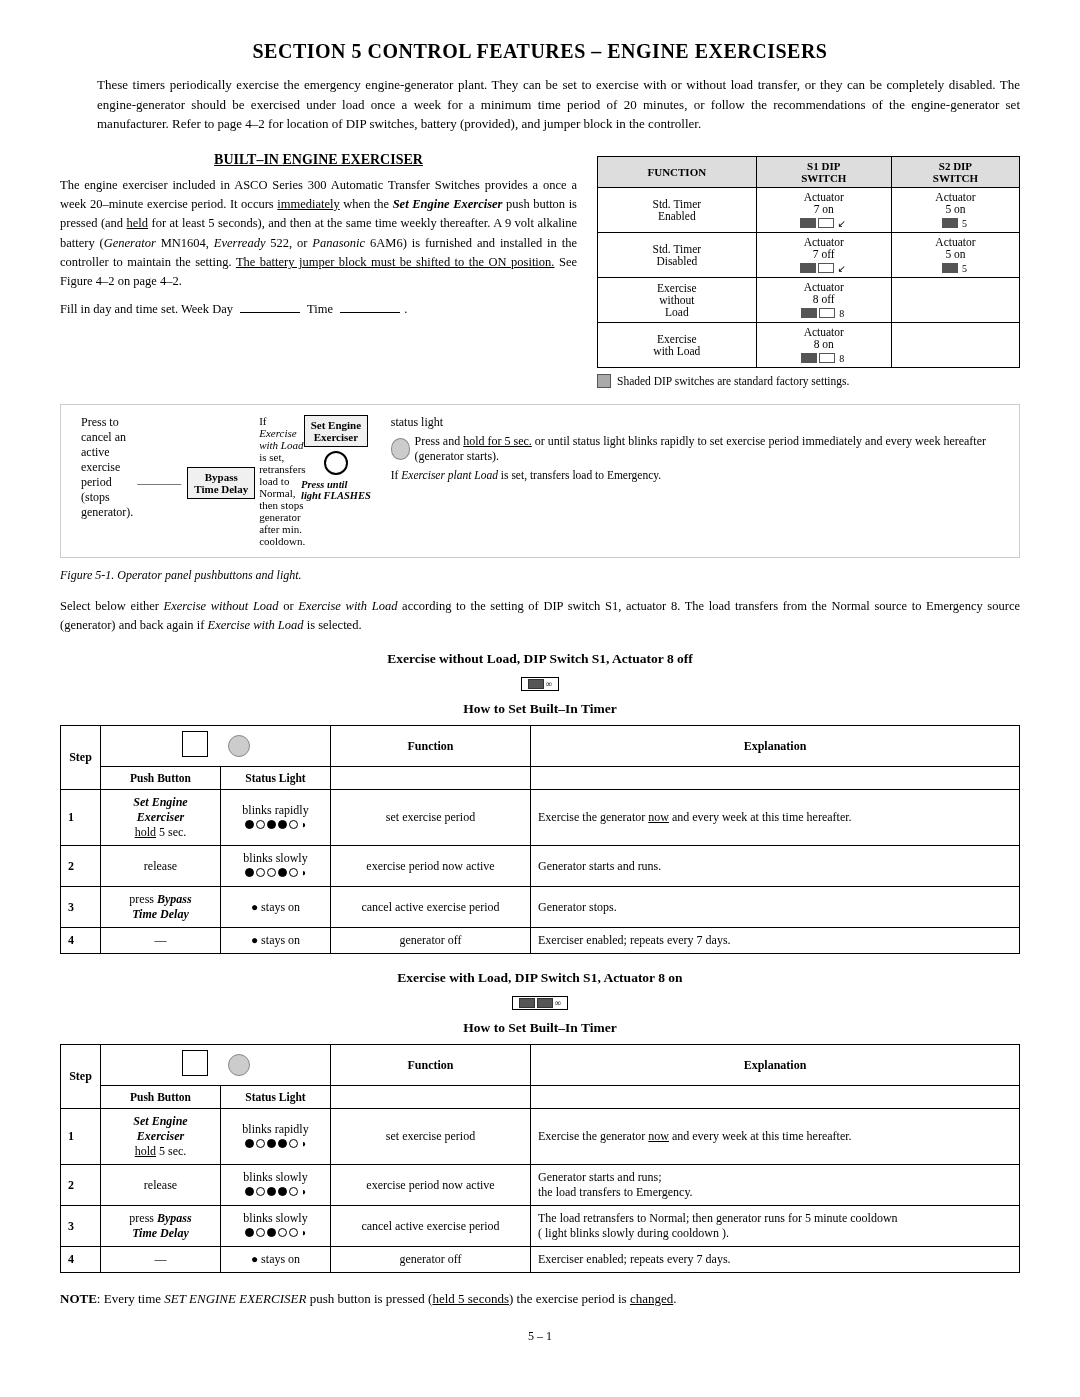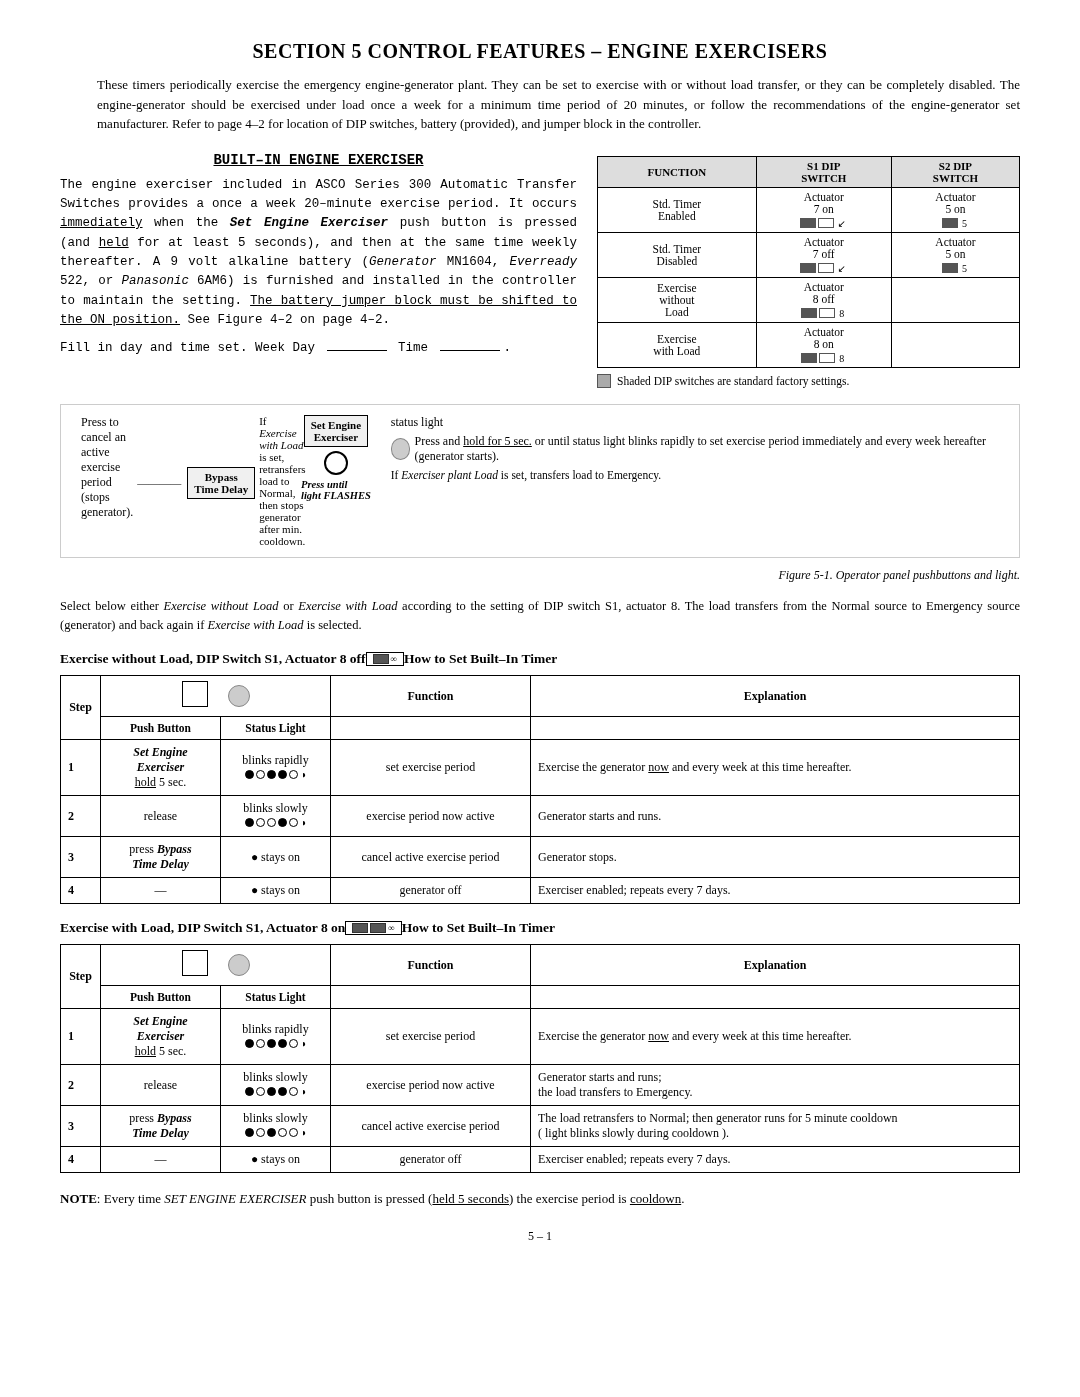--- a/index.html
+++ b/index.html
@@ -27,21 +27,20 @@
       text-align: justify;
       margin-left: 37px;
     }
     .two-col {
       display: flex;
       gap: 20px;
       margin-bottom: 16px;
     }
     .left-col {
       flex: 1.1;
-      font-family: Liberation Mono, monospace;
     }
     .right-col {
       flex: 0.9;
     }
     .section-title {
       text-align: center;
       font-weight: bold;
       font-size: 14px;
       margin-bottom: 8px;
       text-decoration: underline;
@@ -128,34 +127,36 @@
       height: 24px;
       border-radius: 50%;
       border: 2px solid #000;
       background: #fff;
       display: inline-flex;
       align-items: center;
       justify-content: center;
       font-size: 10px;
     }
     .figure-caption {
-      text-align: right;
+      text-align: left;
       font-size: 12px;
       margin: 6px 0 14px 0;
       font-style: italic;
     }
 
     
     .exercise-header {
       font-size: 13.5px;
       font-weight: bold;
       margin: 16px 0 8px 0;
       display: flex;
       align-items: center;
+      gap: 10px;
       flex-wrap: wrap;
+      flex-direction: column;
     }
     .dip-s { width: 16px; height: 10px; display: inline-block; border: 1px solid #555; }
     .dip-dark { background: #555; }
     .dip-light { background: #fff; }
 
     
     .step-table {
       width: 100%;
       border-collapse: collapse;
       font-size: 12px;
@@ -544,16 +545,16 @@
       <td class="center">
         ● stays on<br>
       </td>
       <td class="center">generator off</td>
       <td>Exerciser enabled; repeats every 7 days.</td>
     </tr>
   </tbody>
 </table>
 
 <p class="note-line">
-  <strong>NOTE</strong>: Every time <em>SET ENGINE EXERCISER</em> push button is pressed (<u>held 5 seconds</u>) the exercise period is <u>cooldown</u>.
+  <strong>NOTE</strong>: Every time <em>SET ENGINE EXERCISER</em> push button is pressed (<u>held 5 seconds</u>) the exercise period is <u>changed</u>.
 </p>
 
 <div class="page-num">5 – 1</div>
 
 </body></html>

